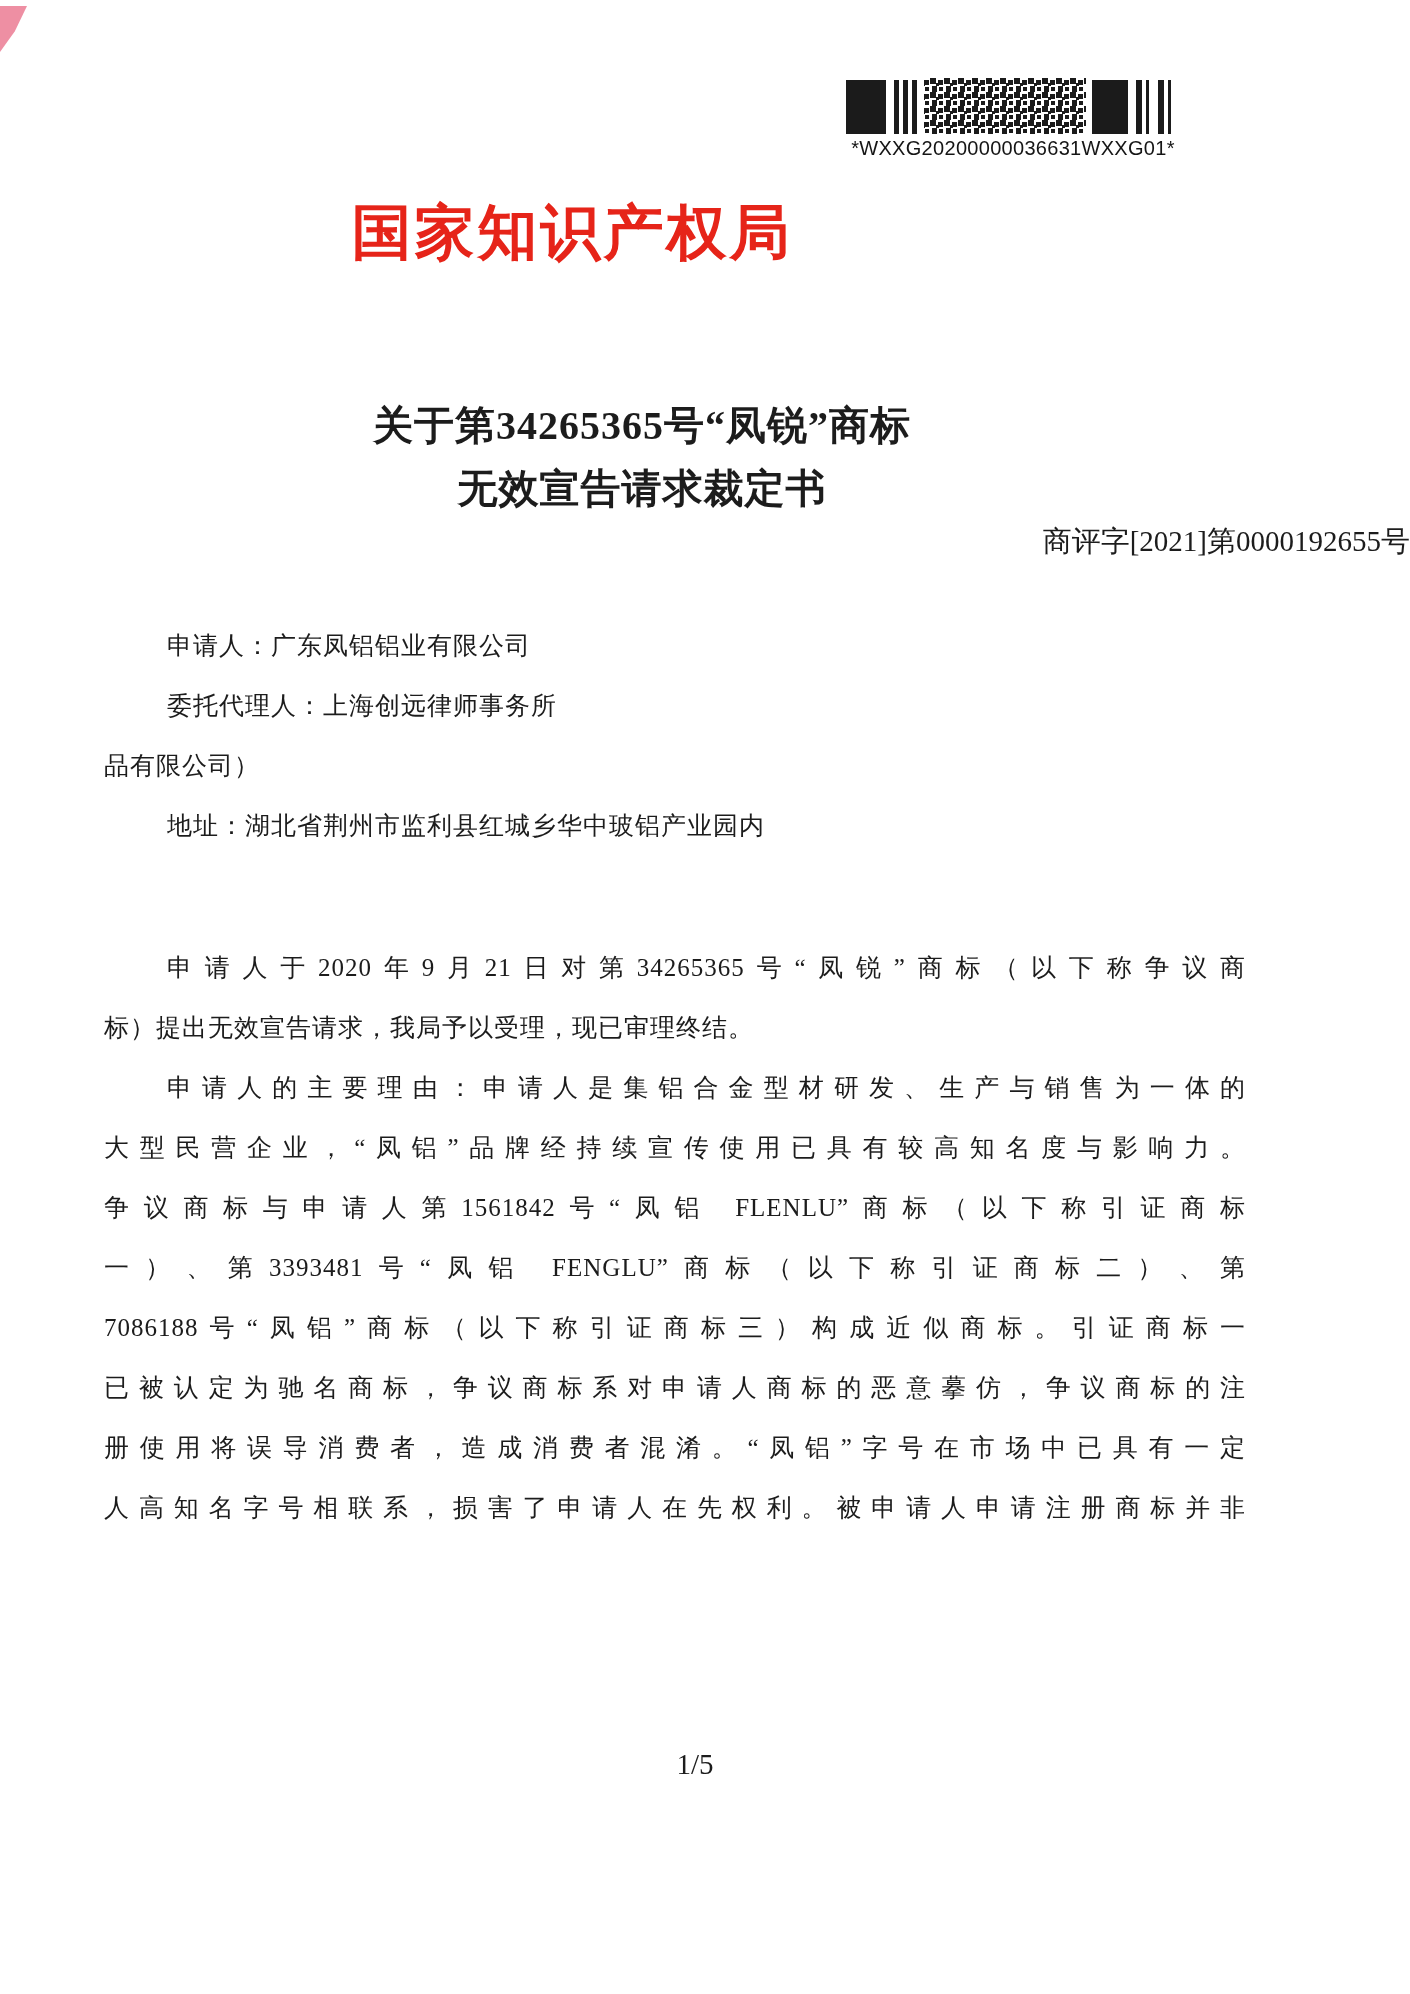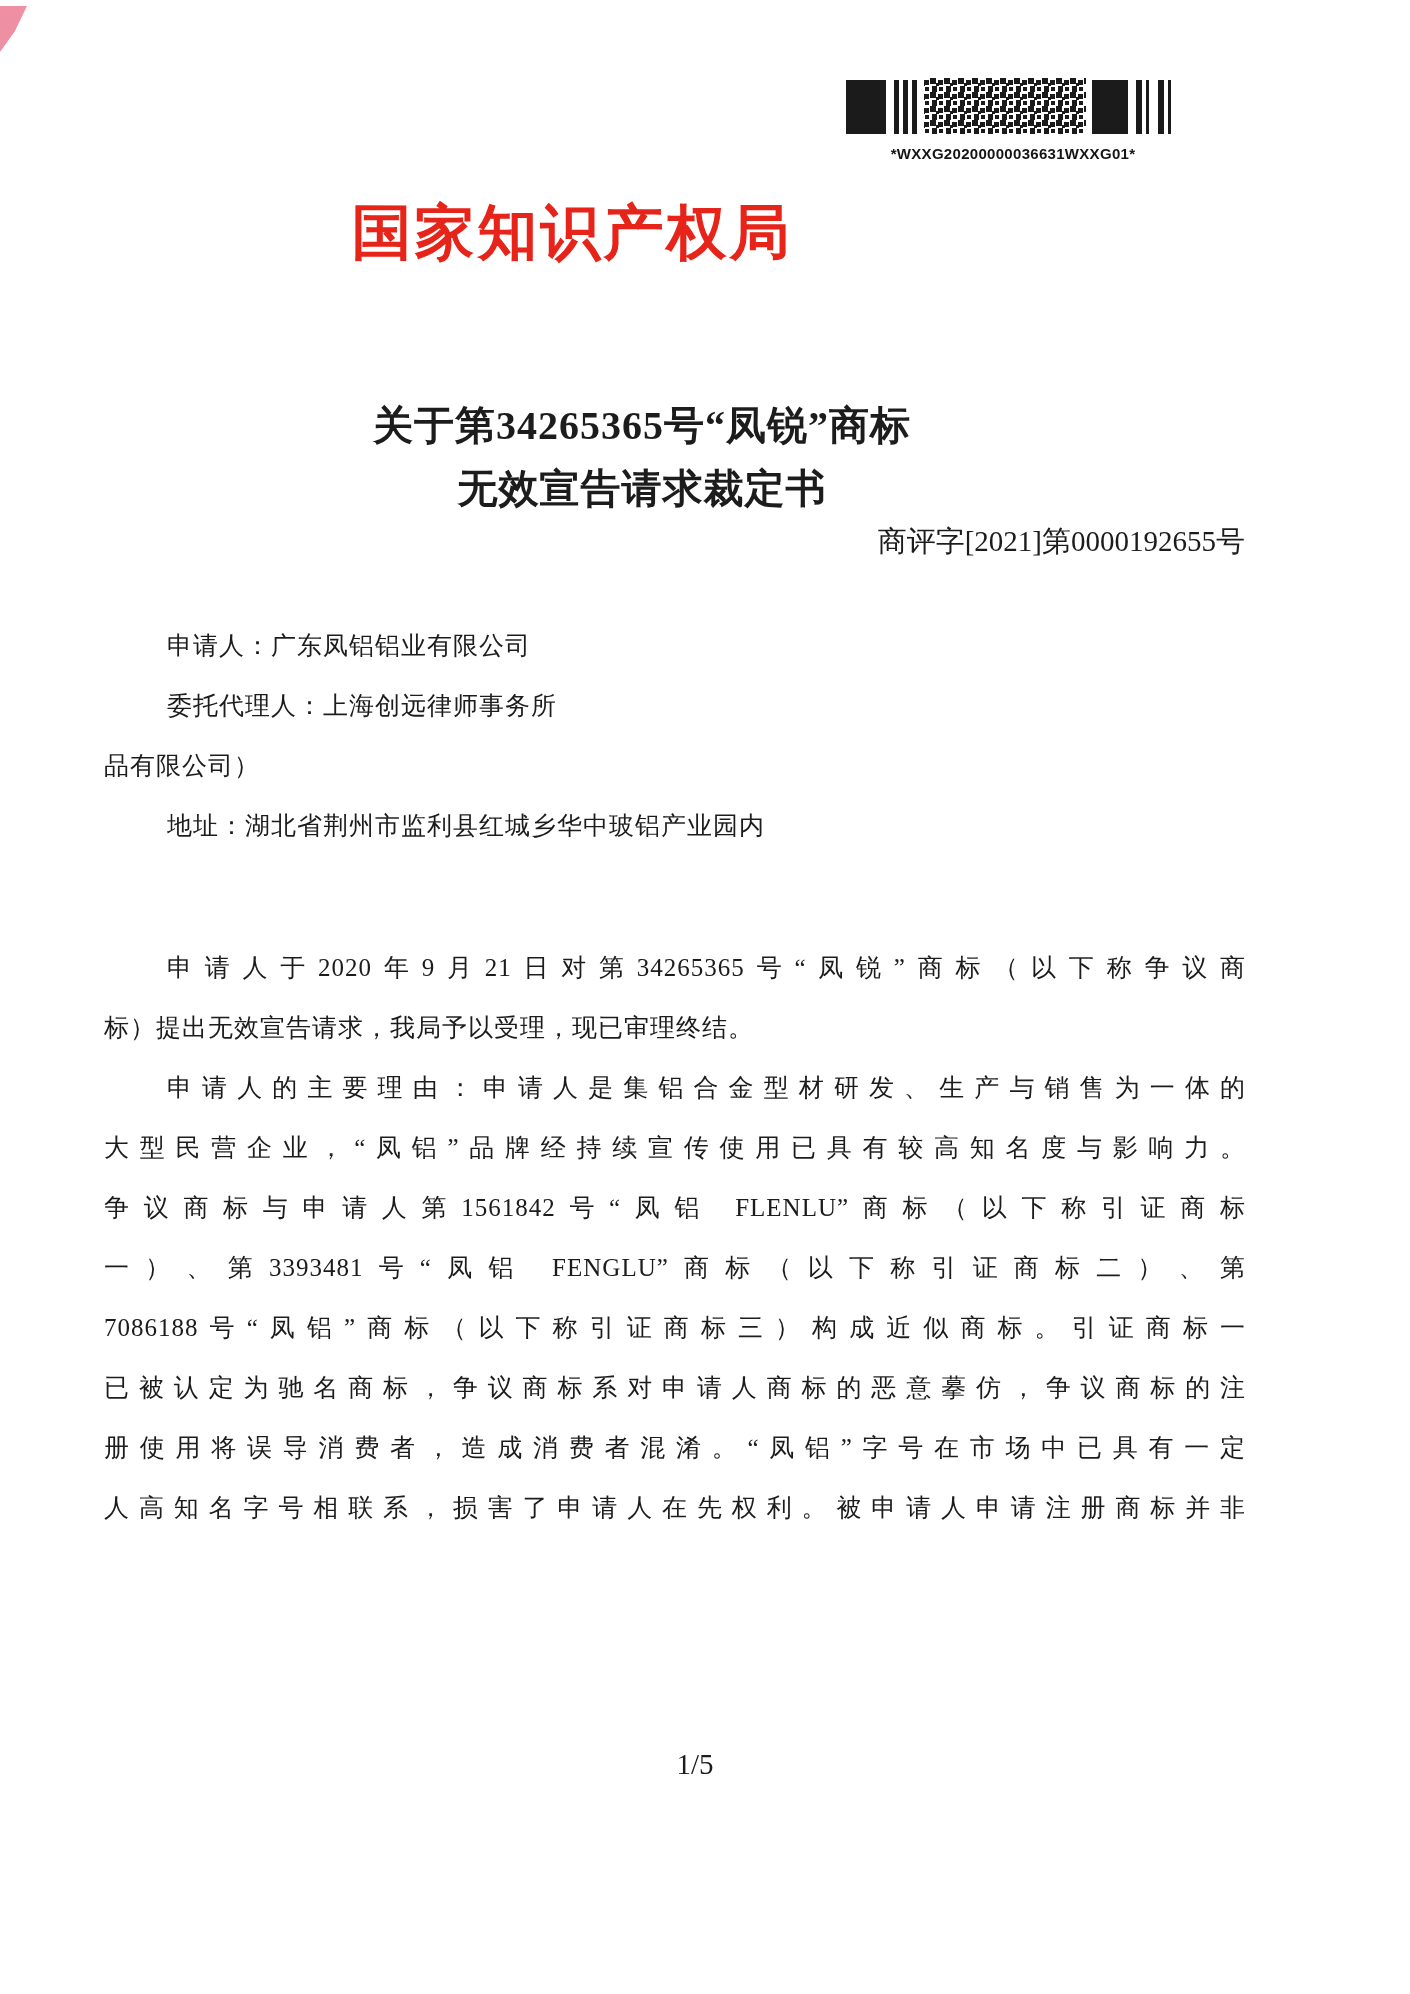--- a/index.html
+++ b/index.html
@@ -27,24 +27,24 @@
   
   .barcode-block {
     position: absolute;
     top: 78px;
     left: 846px;
     width: 334px;
     text-align: center;
   }
   .barcode-svg { display: block; }
   .barcode-text {
-    margin-top: 11px;
+    margin-top: 3px;
     font-family: "Liberation Sans", "DejaVu Sans", sans-serif;
-    font-weight: bold;
-    font-size: 15px;
+    font-weight: normal;
+    font-size: 20px;
     letter-spacing: 0.3px;
     color: #151515;
     white-space: nowrap;
   }
   .agency-title {
     margin-top: 198px;
     text-align: center;
     transform: translateX(-133px);
     font-size: 60px;
     line-height: 70px;
@@ -58,21 +58,20 @@
     text-align: center;
     transform: translateX(-63px);
     font-weight: bold;
     font-size: 40px;
     line-height: 63px;
     letter-spacing: 1px;
   }
   .ref-number {
     margin-top: 2px;
     text-align: right;
-    padding-right: 165px;
     font-size: 29px;
     line-height: 38px;
   }
   .text-column {
     margin-left: 104px;
     width: 1142px;
     font-size: 25px;
     line-height: 60px;
   }
   .parties-section { margin-top: 56px; }

